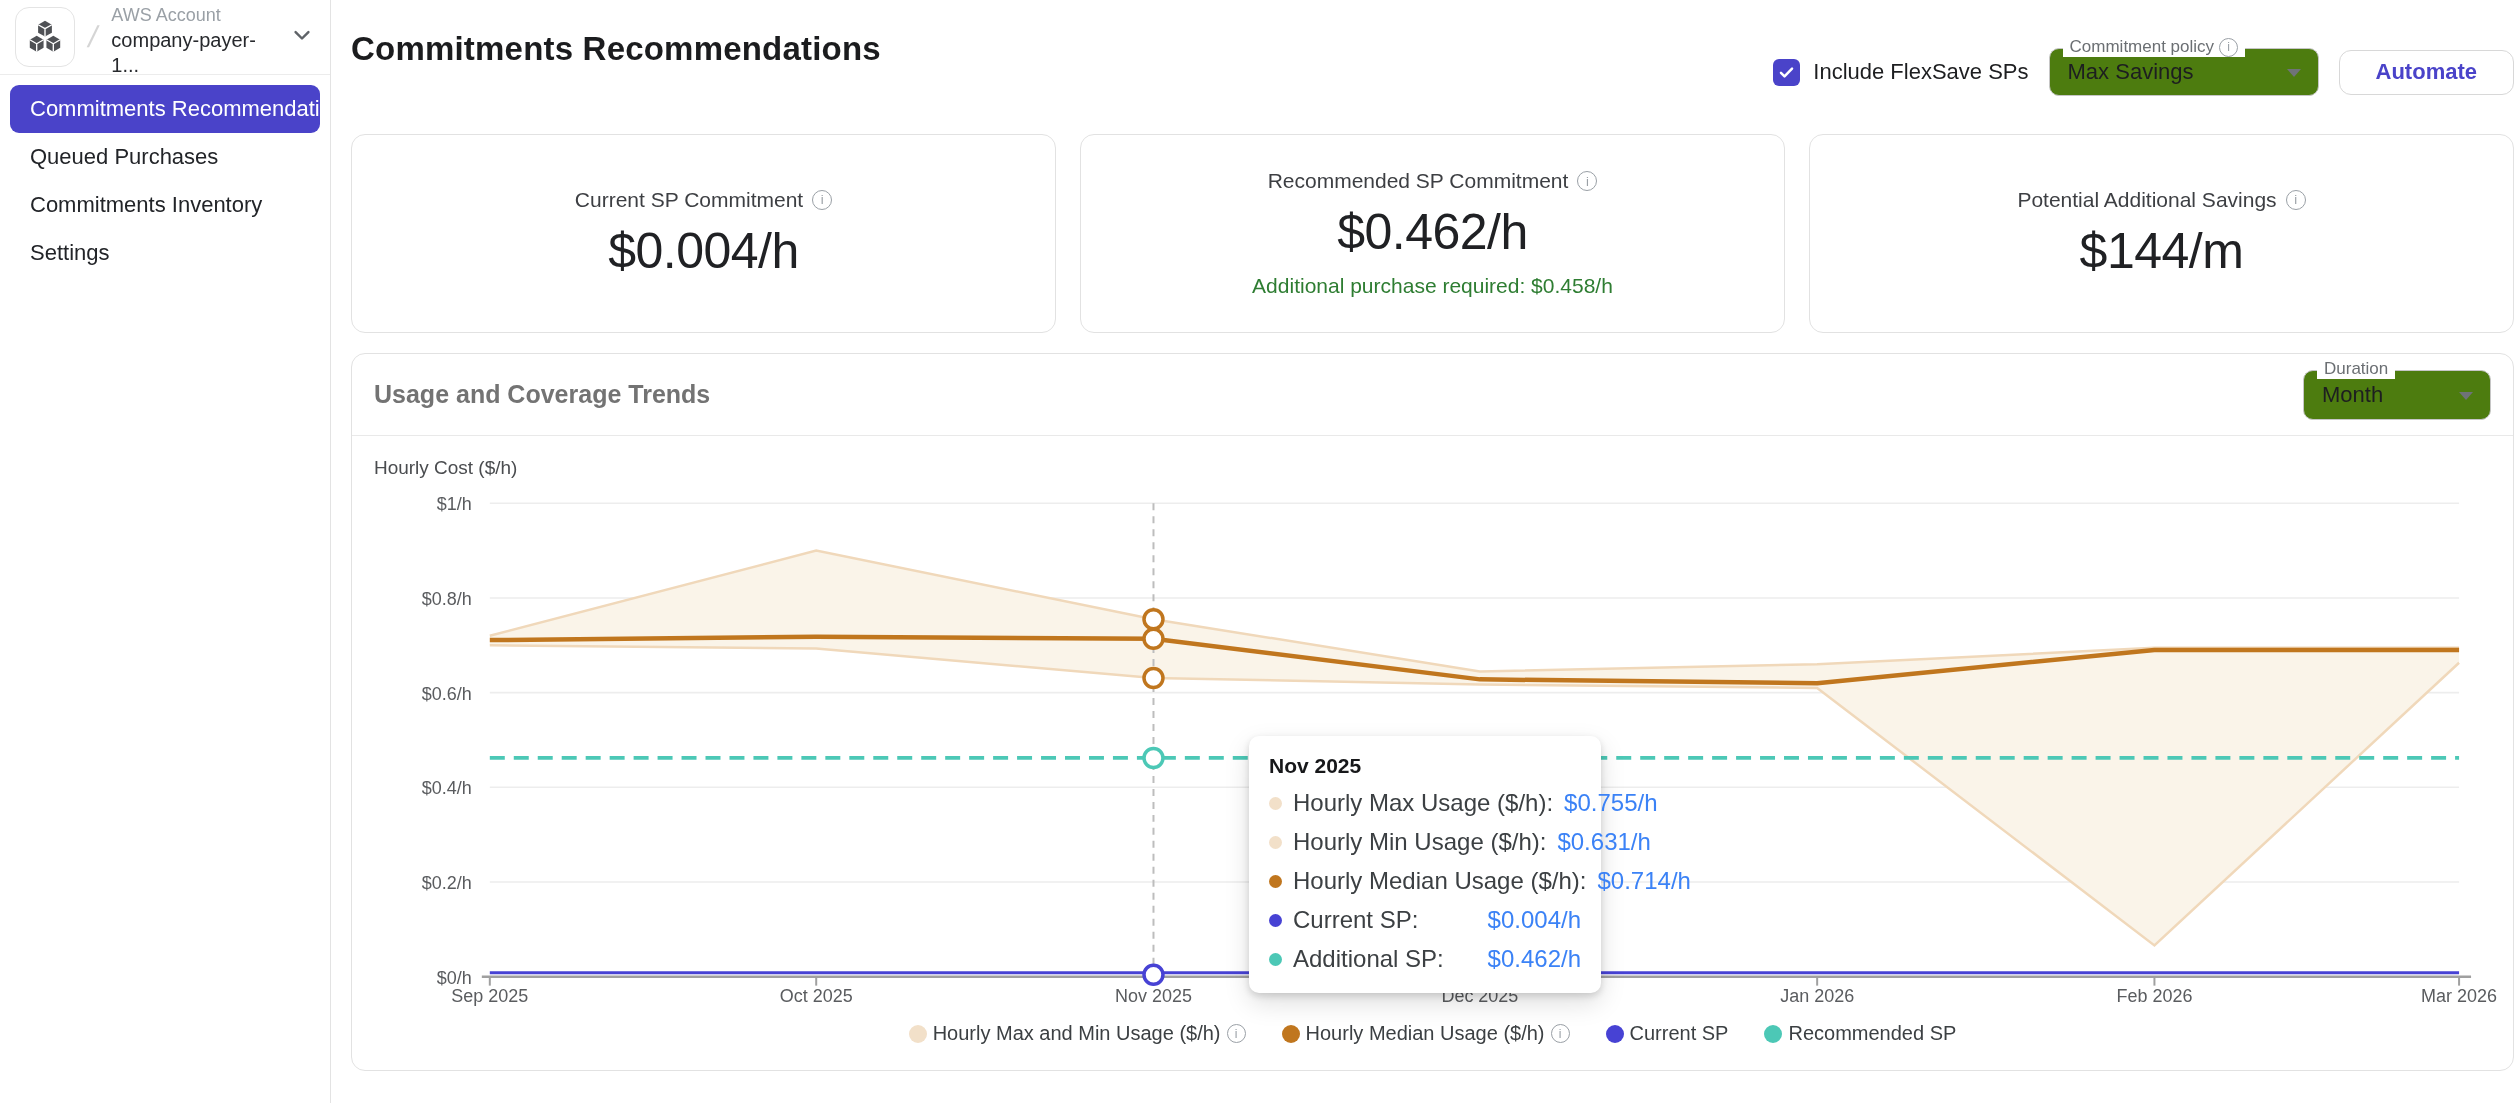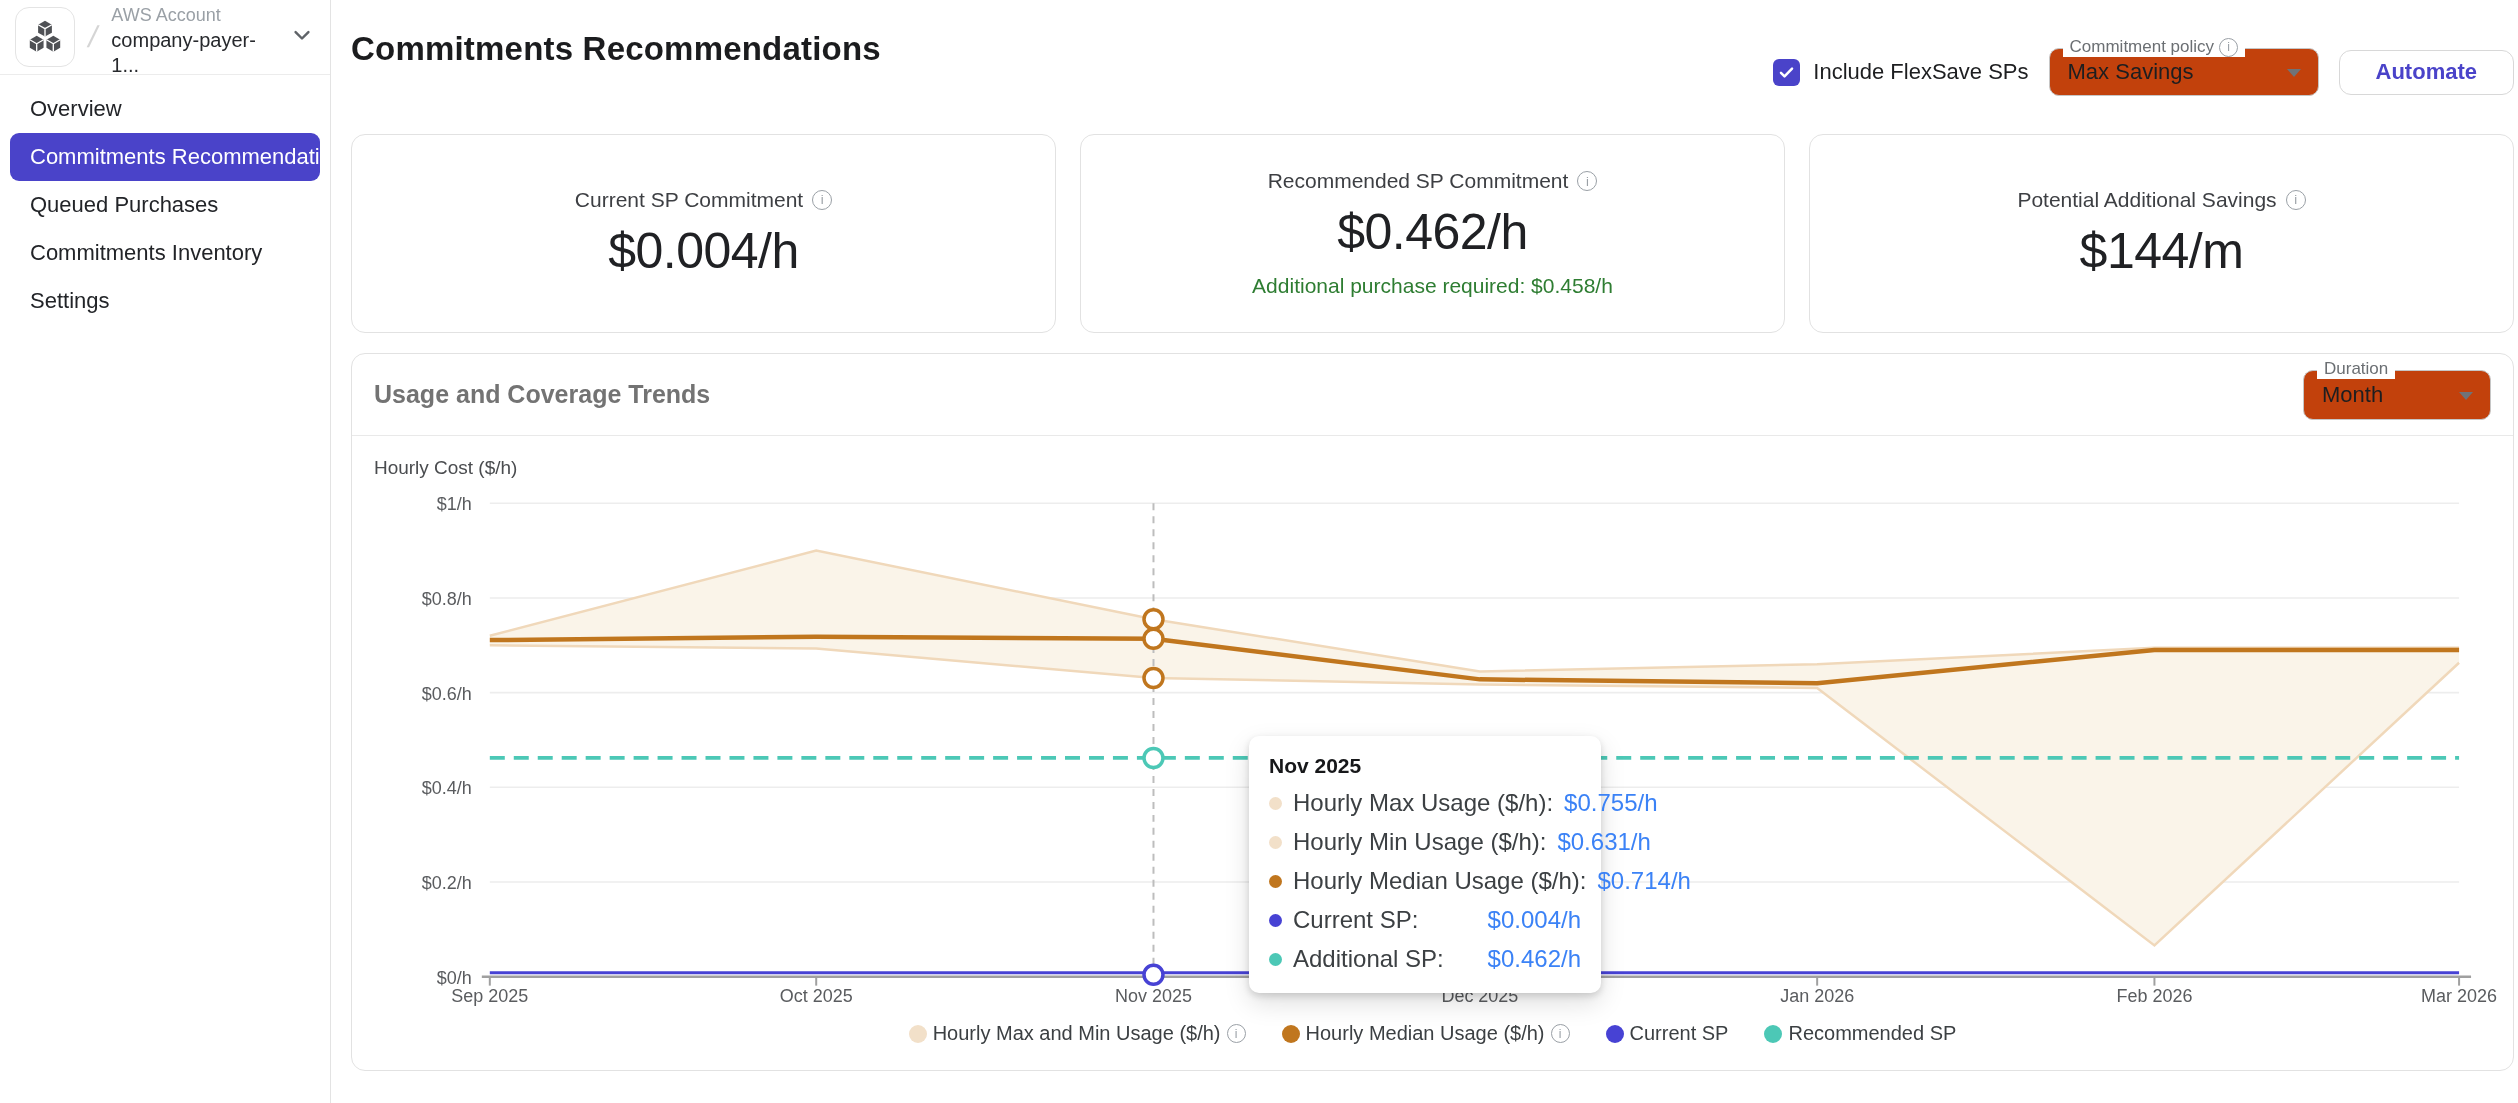--- a/index.html
+++ b/index.html
@@ -30,21 +30,21 @@
   .page-title { font-size:33px; font-weight:600; color:#1b1c1e; margin:14px 0 0 0; letter-spacing:.2px; }
   .page-subtitle { font-size:21px; color:#2d2f33; margin-top:17px; }
 
   .header-controls { display:flex; align-items:center; gap:20px; margin-top:32px; }
   .checkbox-wrap { display:flex; align-items:center; gap:13px; cursor:pointer; }
   .checkbox { width:27px; height:27px; border-radius:6px; background:var(--accent,#4a43c9); display:flex; align-items:center; justify-content:center; }
   .checkbox svg { display:none; }
   .checkbox.checked svg { display:block; }
   .checkbox-label { font-size:22px; color:#1d1e20; }
 
-  .select { position:relative; height:48px; border:1.5px solid #c6c6c6; border-radius:10px; background:#c2410c; display:flex; align-items:center; padding:0 48px 0 18px; font-size:22px; color:#1d1e20; cursor:pointer; }
+  .select { position:relative; height:48px; border:1.5px solid #c6c6c6; border-radius:10px; background:#4d7c0f; display:flex; align-items:center; padding:0 48px 0 18px; font-size:22px; color:#1d1e20; cursor:pointer; }
   .select-policy { min-width:270px; }
   .select-duration { min-width:188px; height:50px; }
   .float-label { position:absolute; top:-12px; left:13px; background:#fff; padding:0 7px; font-size:17px; color:#6b6f73; display:flex; align-items:center; gap:5px; white-space:nowrap; }
   .caret { position:absolute; right:17px; top:50%; margin-top:-3px; width:0; height:0; border-left:7px solid transparent; border-right:7px solid transparent; border-top:8px solid #6f7378; }
 
   .automate-btn { height:45px; padding:0 36px; border:1.5px solid #d8d8d8; border-radius:12px; background:#fff; color:var(--accent,#4a43c9); font-size:22px; font-weight:600; font-family:inherit; cursor:pointer; }
 
   .info-i { width:20px; height:20px; border:1.5px solid #9aa0a6; border-radius:50%; color:#9aa0a6; font-size:13px; line-height:1; display:inline-flex; align-items:center; justify-content:center; flex:0 0 auto; font-style:normal; cursor:pointer; }
   .info-i.small { width:19px; height:19px; font-size:12px; }
 
@@ -102,21 +102,20 @@
         <div class="acct-type">AWS Account</div>
         <div class="acct-name">company-payer-1...</div>
       </div>
       <span class="acct-chevron">
         <svg width="28" height="28" viewBox="0 0 24 24" fill="none">
             <path d="M6.5 9.5 12 15 17.5 9.5" stroke="#5f6368" stroke-width="2.1" stroke-linecap="round" stroke-linejoin="round"></path>
           </svg>
       </span>
     </div>
     <nav class="nav">
-      <div class="nav-item">Overview</div>
       <div class="nav-item selected">Commitments Recommendati...</div>
       <div class="nav-item">Queued Purchases</div>
       <div class="nav-item">Commitments Inventory</div>
       <div class="nav-item">Settings</div>
     </nav>
   </aside>
 
   <main class="main">
 
     <div class="page-header">

